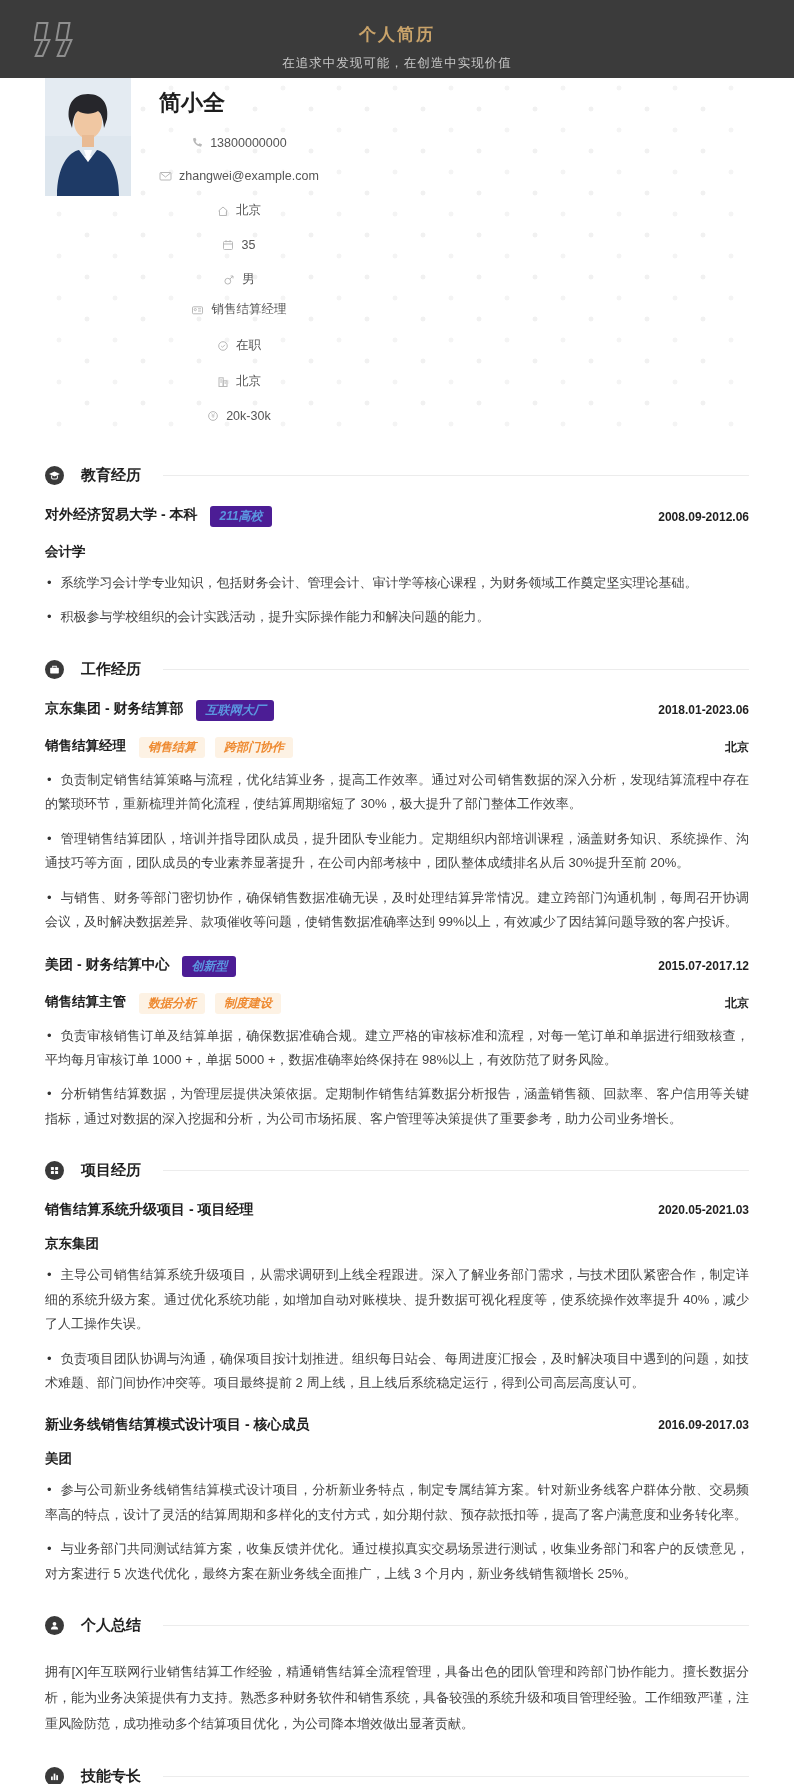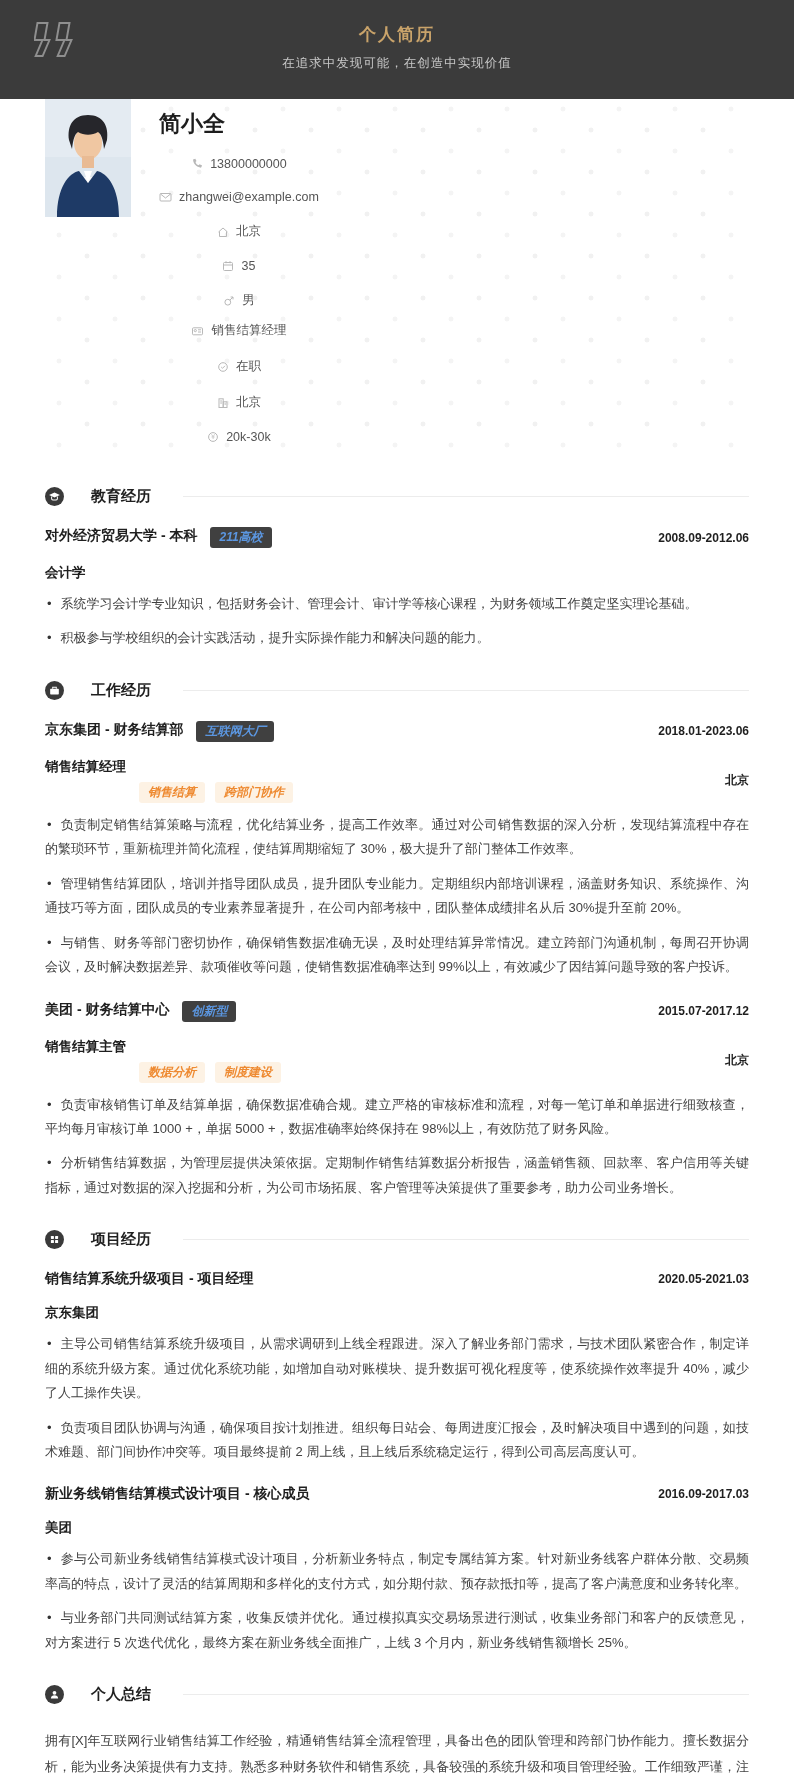--- a/index.html
+++ b/index.html
@@ -3,50 +3,50 @@
 <meta charset="utf-8">
 <style>
   * { box-sizing: border-box; margin: 0; padding: 0; }
   html,body { width: 794px; background: #fff; }
   body {
     height: 1784px; overflow: hidden;
     font-family: "Liberation Sans", "DejaVu Sans", sans-serif;
     color: #333;
   }
   
-  .hdr { background: #3b3b3b; height: 99px; position: relative; text-align: center; }
+  .hdr { background: #3b3b3b; height: 78px; position: relative; text-align: center; }
   .hdr-title { padding-top: 23px; font-size: 17px; font-weight: bold; color: #c9a36a; letter-spacing: 2px; }
   .hdr-sub { margin-top: 9px; font-size: 12.5px; color: #c7c7c7; letter-spacing: 1px; }
   .quote-ic { position: absolute; left: 34px; top: 20px; }
   
   .content { padding: 0 45px; }
   
   .profile { display: flex; gap: 28px; padding-top: 0;
     background-image: radial-gradient(circle, #f1f1f1 2.2px, transparent 2.7px),
                       radial-gradient(circle, #f4f4f4 2.2px, transparent 2.7px);
     background-size: 56px 42px, 56px 42px; background-position: 14px 10px, 42px 31px; }
   .photo { width: 86px; height: 118px; flex: 0 0 auto; overflow: hidden; }
   .pinfo { padding-top: 10px; }
   .name { font-size: 22px; font-weight: bold; color: #1d1d1d; margin-bottom: 18px; }
   .crow { display: flex; align-items: center; gap: 19px; margin-bottom: 13px; font-size: 12.5px; color: #555; flex-direction: column; }
   .citem { display: inline-flex; align-items: center; gap: 7px; white-space: nowrap; }
   .citem svg { display: block; }
   
-  .sec-hd { display: flex; align-items: center; gap: 27px; margin-top: 30px; }
+  .sec-hd { display: flex; align-items: center; gap: 17px; margin-top: 30px; }
   .sec-ic { width: 19px; height: 19px; border-radius: 50%; background: #3a3a3a; flex: 0 0 auto;
             display: flex; align-items: center; justify-content: center; }
   .sec-title { font-size: 15px; font-weight: bold; color: #1f1f1f; }
   .sec-line { flex: 1; height: 1px; background: #ececec; margin-left: 5px; }
   .entry-row { display: flex; justify-content: space-between; align-items: center; margin-top: 21px; }
   .entry-left { display: flex; align-items: flex-start; }
   .entry-title { font-weight: bold; font-size: 14px; color: #1f1f1f; }
   .tag { display: inline-block; font-size: 12px; font-style: italic; font-weight: 600;
          padding: 2px 9px; border-radius: 3px; margin-left: 13px; }
-  .tag.blue { color: #5b96e0; background: #404040; }
-  .tag.orange { color: #ee8a31; background: #fdf2e4; margin-top: 24px; }
+  .tag.blue { color: #5b96e0; background: #4c1d95; }
+  .tag.orange { color: #ee8a31; background: #fdf2e4; }
   .tag + .tag { margin-left: 10px; }
   .date, .loc { font-weight: bold; font-size: 12px; color: #1f1f1f; white-space: nowrap; }
   .sub-row { display: flex; justify-content: space-between; align-items: center; margin-top: 16px; }
   .pos-title { font-weight: bold; font-size: 13.5px; color: #1f1f1f; }
   .org { font-weight: bold; font-size: 13.5px; color: #1f1f1f; margin-top: 16px; }
   p.bullet { margin-top: 10px; font-size: 13px; color: #424242; line-height: 1.88; text-align: justify; }
   .dot { margin: 0 9px 0 2px; color: #333; }
   .summary-text { margin-top: 24px; font-size: 13px; color: #424242; line-height: 2.0; text-align: justify; }
   
   .skill-grid { display: grid; grid-template-columns: 1fr 1fr; column-gap: 55px; row-gap: 26px; margin-top: 22px; }

